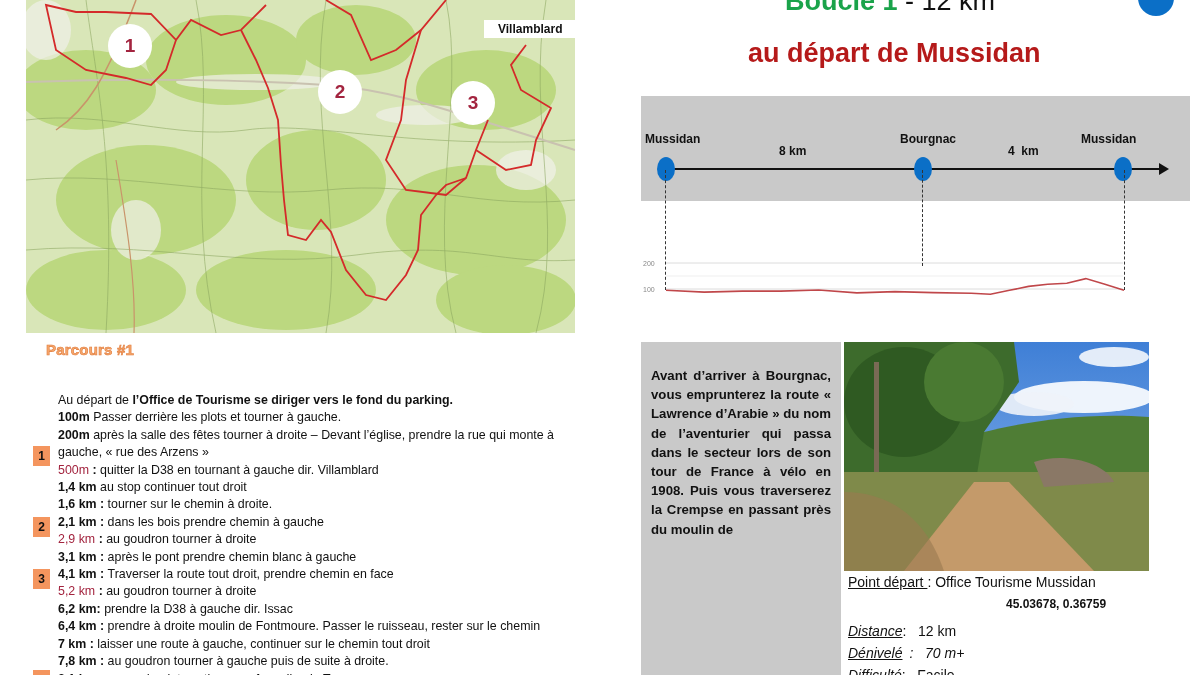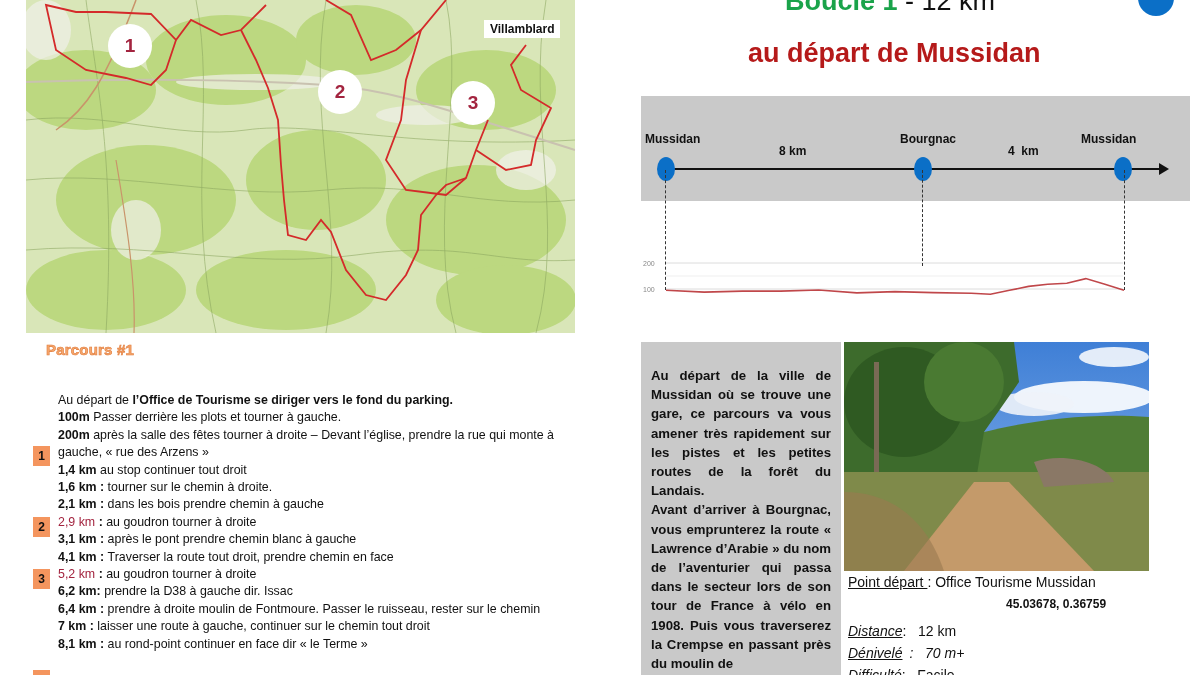--- a/index.html
+++ b/index.html
@@ -13,21 +13,21 @@
   }
   .map svg { position: absolute; left: 0; top: 0; }
   .map-marker {
     position: absolute; width: 44px; height: 44px; border-radius: 50%;
     background: #ffffff; color: #a3243f; font-weight: bold; font-size: 19px;
     display: flex; align-items: center; justify-content: center;
     font-family: "Liberation Sans", sans-serif;
   }
   .map-label {
     position: absolute; left: 484px; top: 21px; background: #ffffff;
-    padding: 2px 6px; font-size: 12px; font-weight: bold; color: #111;
+    padding: 2px 14px; font-size: 12px; font-weight: bold; color: #111;
   }
 
   
   .parcours-title {
     position: absolute; left: 46px; top: 341px; font-size: 15px; font-weight: bold;
     color: #f6a86e; -webkit-text-stroke: 0.6px #e07a3a; letter-spacing: 0.2px;
   }
   .steps { position: absolute; left: 58px; top: 392px; width: 530px; font-size: 12.4px; line-height: 17.4px; color: #111; }
   .steps .line { white-space: nowrap; }
   .steps .wrap { white-space: normal; }
@@ -125,30 +125,32 @@
 </div>
 
 <div class="parcours-title">Parcours #1</div>
 
 <div class="steps">
   <div class="line">
     <span>Au départ de </span><b>l’Office de Tourisme se diriger vers le fond du parking.</b>
   </div>
   <div class="line"><b>100m</b><span> </span><span>Passer derrière les plots et tourner à gauche.</span></div>
   <div class="wrap"><b>200m</b><span> </span><span>après la salle des fêtes tourner à droite – Devant l’église, prendre la rue qui monte à gauche, « rue des Arzens »</span></div>
+  <div class="line"><span class="km-red">500m</span><b> : </b><span>quitter la D38 en tournant à gauche dir. Villamblard</span></div>
   <div class="line"><b>1,4 km</b><span> </span><span>au stop continuer tout droit</span></div>
   <div class="line"><b>1,6 km</b><b> : </b><span>tourner sur le chemin à droite.</span></div>
   <div class="line"><b>2,1 km</b><b> : </b><span>dans les bois prendre chemin à gauche</span></div>
   <div class="line"><span class="km-red">2,9 km</span><b> : </b><span>au goudron tourner à droite</span></div>
   <div class="line"><b>3,1 km</b><b> : </b><span>après le pont prendre chemin blanc à gauche</span></div>
   <div class="line"><b>4,1 km</b><b> : </b><span>Traverser la route tout droit, prendre chemin en face</span></div>
   <div class="line"><span class="km-red">5,2 km</span><b> : </b><span>au goudron tourner à droite</span></div>
   <div class="line"><b>6,2 km:</b><span> </span><span>prendre la D38 à gauche dir. Issac</span></div>
   <div class="line"><b>6,4 km</b><b> : </b><span>prendre à droite moulin de Fontmoure. Passer le ruisseau, rester sur le chemin</span></div>
   <div class="line"><b>7 km</b><b> : </b><span>laisser une route à gauche, continuer sur le chemin tout droit</span></div>
+  <div class="line"><b>7,8 km</b><b> : </b><span>au goudron tourner à gauche puis de suite à droite.</span></div>
   <div class="line"><b>8,1 km</b><b> : </b><span>au rond-point continuer en face dir « le Terme »</span></div>
 </div>
 
 <div class="badge" style="top:446px;">1</div>
 <div class="badge" style="top:517px;">2</div>
 <div class="badge" style="top:569px;">3</div>
 <div class="badge" style="top:670px;"></div>
 
 <div class="title-top">
   <span class="green">Boucle 1</span><span class="black"> - 12 km</span>
@@ -178,21 +180,20 @@
     <text id="ytick-100" x="2" y="87" font-size="7" fill="#888" font-family="Liberation Sans, sans-serif">100</text>
     <polyline id="elev-line" fill="none" stroke="#c0474a" stroke-width="1.6" points="25.0,85.3 63.2,87.1 101.3,86.1 139.5,86.1 177.7,85.0 215.8,87.9 254.0,86.6 292.2,87.6 330.3,88.2 349.4,89.2 368.5,85.3 387.6,81.4 406.7,79.3 425.8,78.3 444.8,73.6 463.9,79.3 483.0,85.3"></polyline>
   </svg>
 </div>
 
 <div class="dashline" style="left:665px; top:170px; height:120px;"></div>
 <div class="dashline" style="left:922px; top:170px; height:96px;"></div>
 <div class="dashline" style="left:1124px; top:170px; height:120px;"></div>
 
 <div class="desc">
-  <p>Au départ de la ville de Mussidan où se trouve une gare, ce parcours va vous amener très rapidement sur les pistes et les petites routes de la forêt du Landais.</p>
   <p>Avant d’arriver à Bourgnac, vous emprunterez la route « Lawrence d’Arabie » du nom de l’aventurier qui passa dans le secteur lors de son tour de France à vélo en 1908. Puis vous traverserez la Crempse en passant près du moulin de</p>
 </div>
 
 <div class="photo">
   <svg width="305" height="229" viewBox="0 0 305 229">
     <defs>
       <linearGradient id="sky" x1="0" y1="0" x2="0" y2="1">
         <stop offset="0" stop-color="#3f7fd6"></stop>
           <stop offset="1" stop-color="#8fb8ec"></stop>
       </linearGradient>

